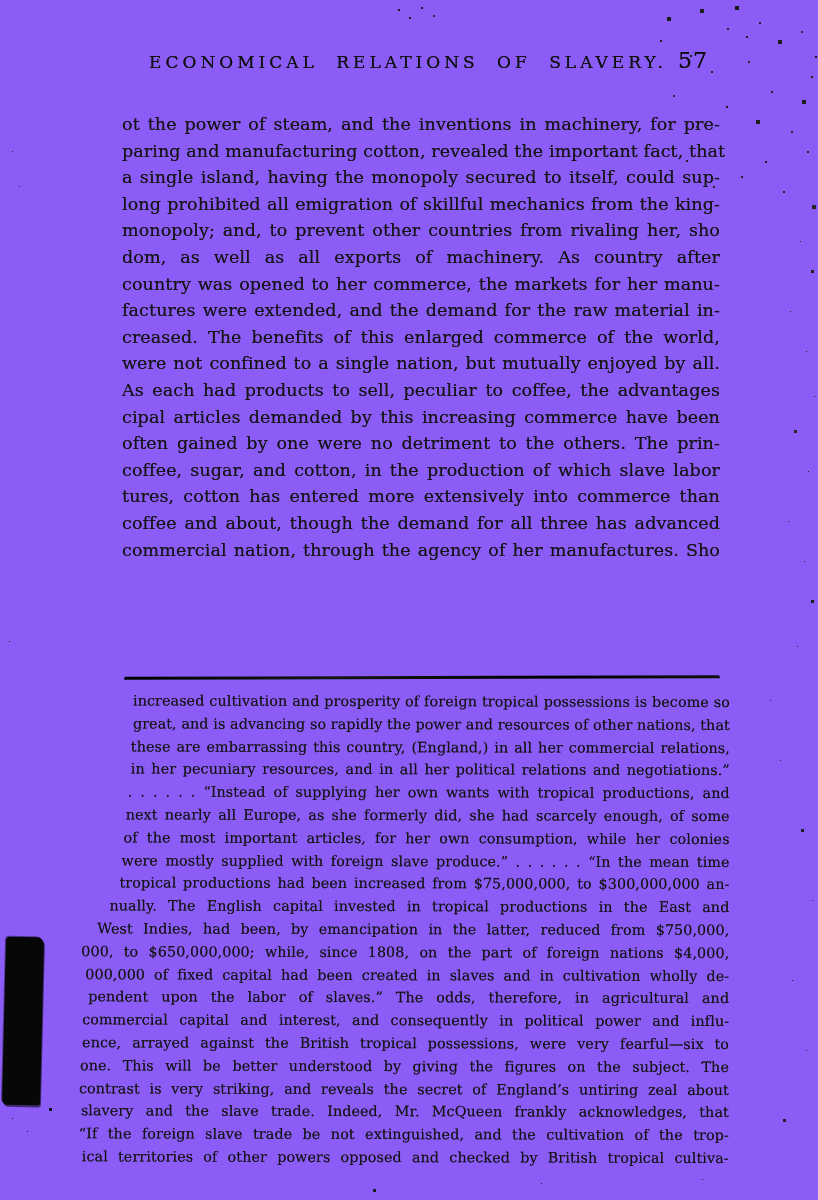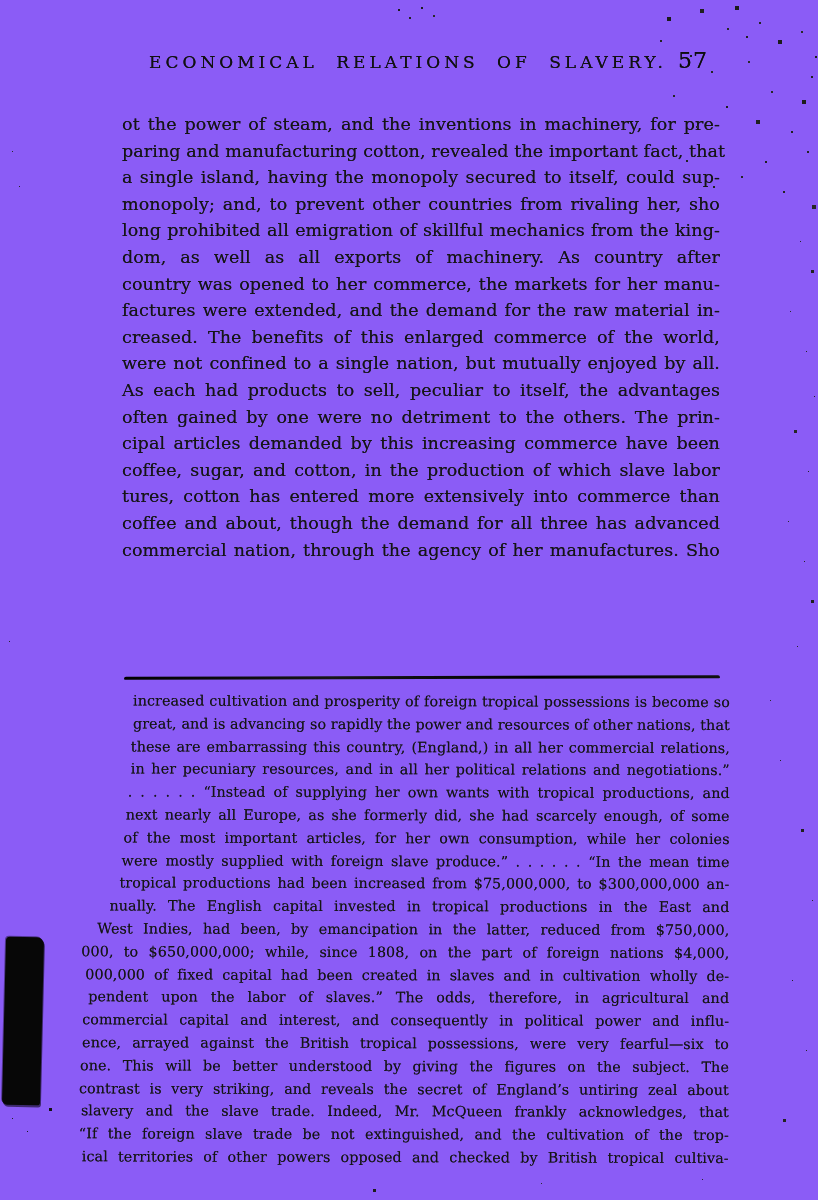--- a/index.html
+++ b/index.html
@@ -138,30 +138,30 @@
 
   <header class="pagehead">
     <span class="title">ECONOMICAL RELATIONS OF SLAVERY.</span>
     <span class="folio">57</span>
   </header>
 
   <main class="bodytext">
       <div class="body-line">ot the power of steam, and the inventions in machinery, for pre-</div>
       <div class="body-line">paring and manufacturing cotton, revealed the important fact, that</div>
       <div class="body-line">a single island, having the monopoly secured to itself, could sup-</div>
+      <div class="body-line">long prohibited all emigration of skillful mechanics from the king-</div>
       <div class="body-line">monopoly; and, to prevent other countries from rivaling her, sho</div>
-      <div class="body-line">long prohibited all emigration of skillful mechanics from the king-</div>
       <div class="body-line">dom, as well as all exports of machinery. As country after</div>
       <div class="body-line">country was opened to her commerce, the markets for her manu-</div>
       <div class="body-line">factures were extended, and the demand for the raw material in-</div>
       <div class="body-line">creased. The benefits of this enlarged commerce of the world,</div>
       <div class="body-line">were not confined to a single nation, but mutually enjoyed by all.</div>
-      <div class="body-line">As each had products to sell, peculiar to itself, the advantages</div>
+      <div class="body-line">As each had products to sell, peculiar to coffee, the advantages</div>
+      <div class="body-line">cipal articles demanded by this increasing commerce have been</div>
       <div class="body-line">often gained by one were no detriment to the others. The prin-</div>
-      <div class="body-line">cipal articles demanded by this increasing commerce have been</div>
       <div class="body-line">coffee, sugar, and cotton, in the production of which slave labor</div>
       <div class="body-line">tures, cotton has entered more extensively into commerce than</div>
       <div class="body-line">coffee and about, though the demand for all three has advanced</div>
       <div class="body-line">commercial nation, through the agency of her manufactures. Sho</div>
     </main>
 
   <div class="footrule"></div>
 
   <section class="footnote">
       <div class="foot-line">increased cultivation and prosperity of foreign tropical possessions is become so</div>

